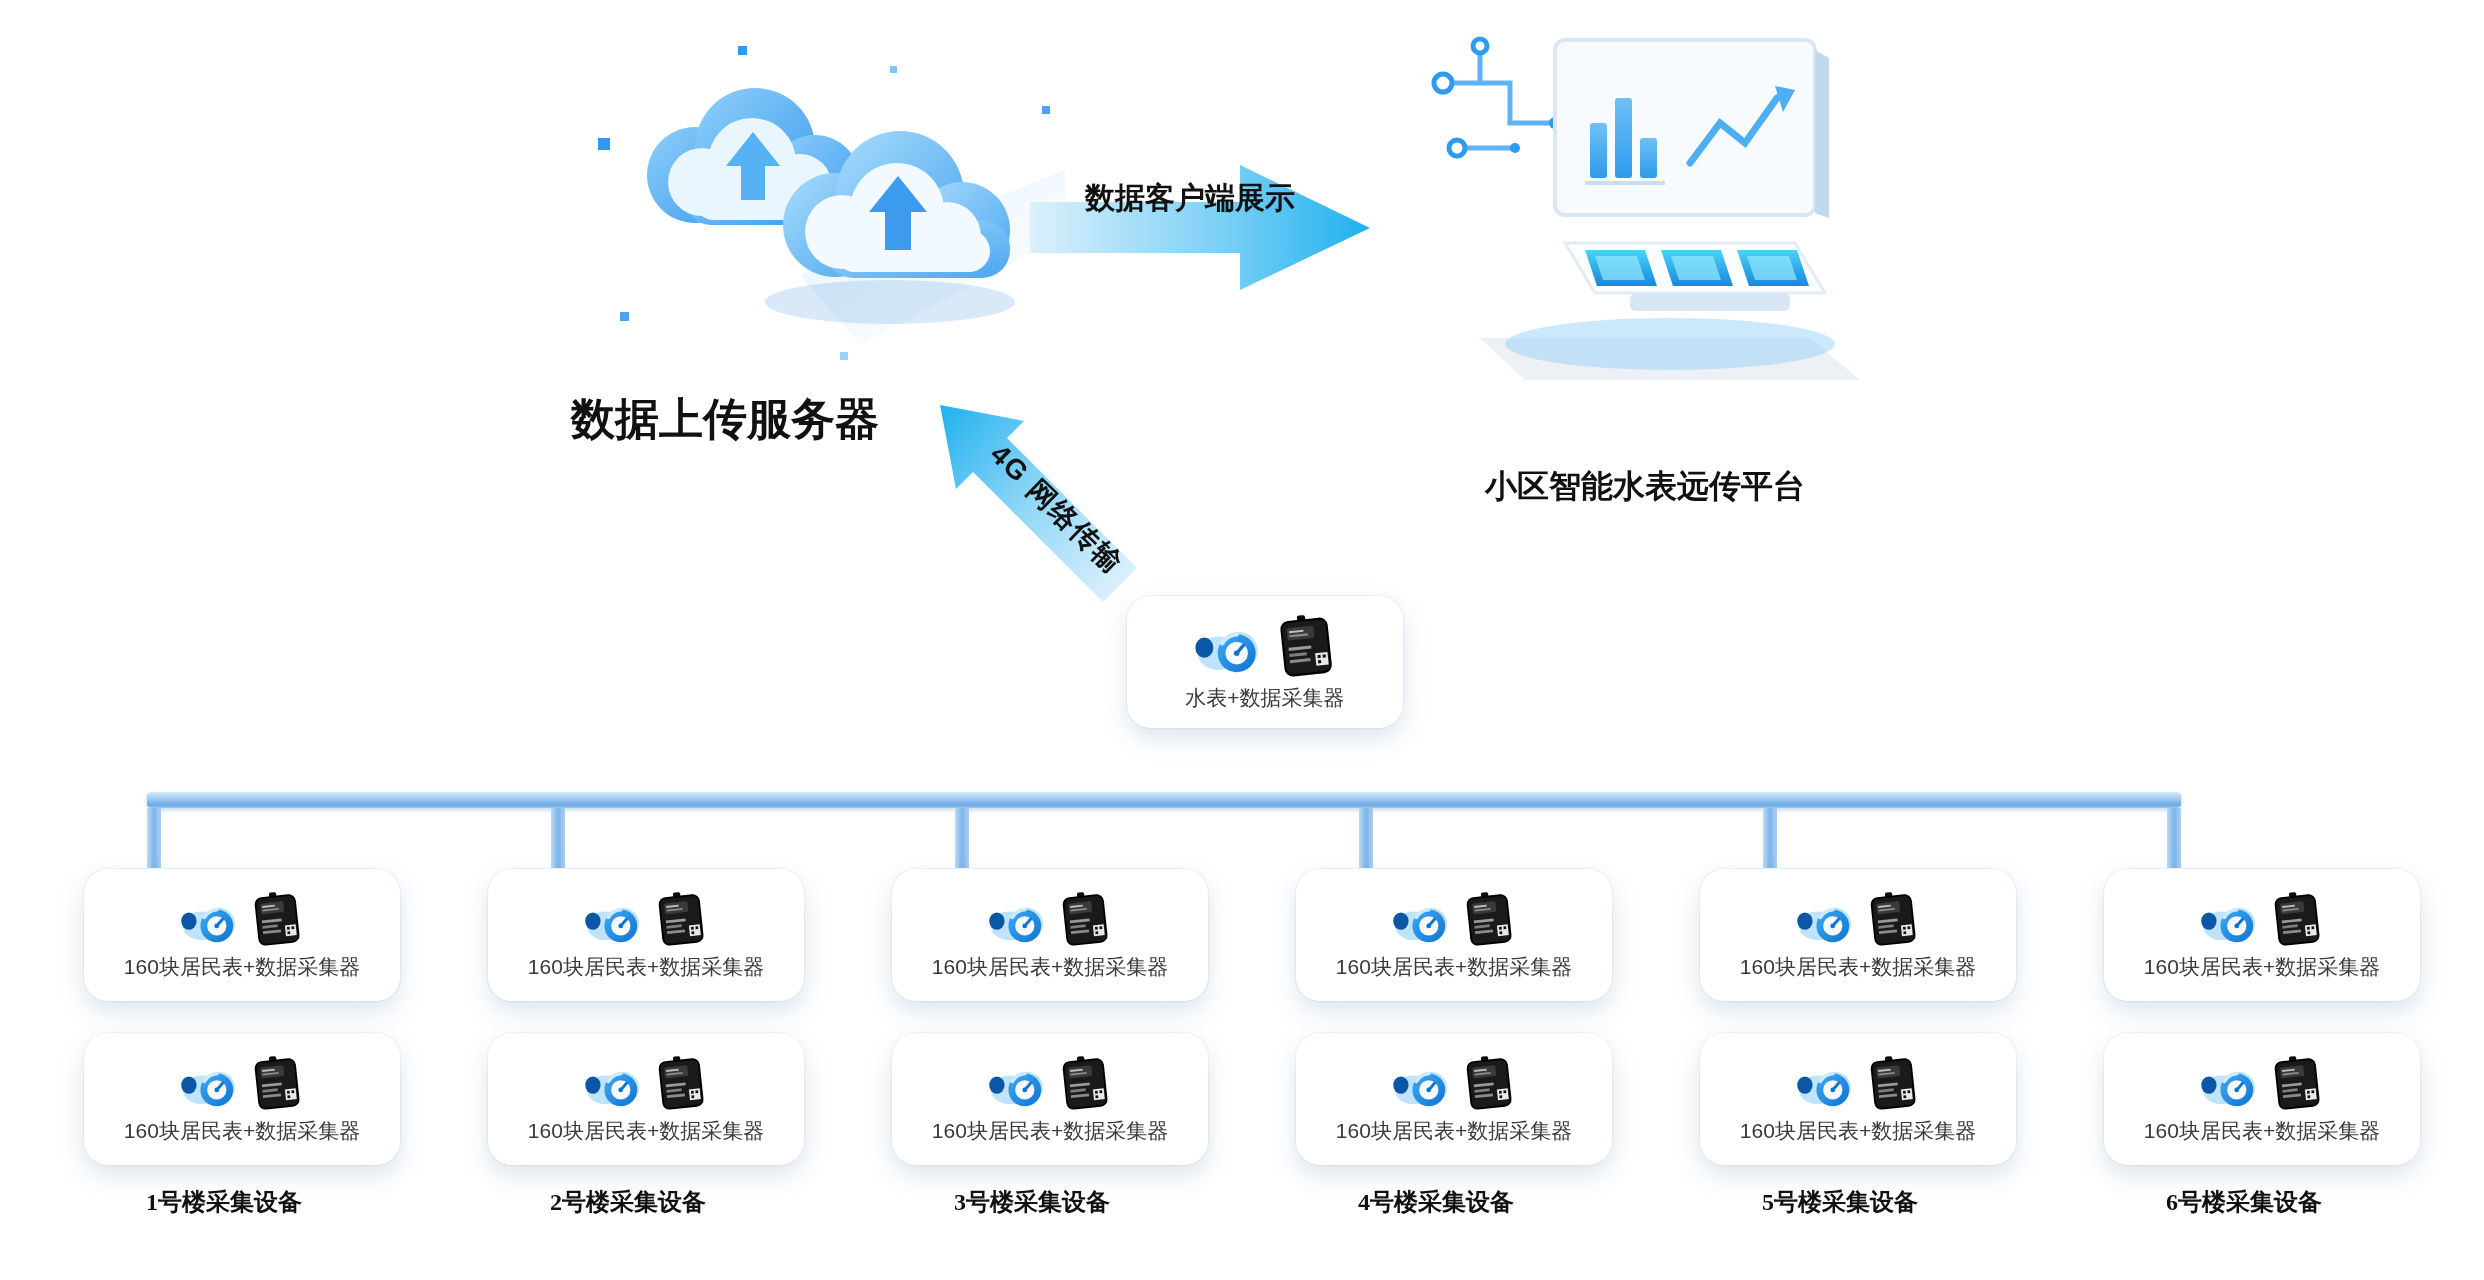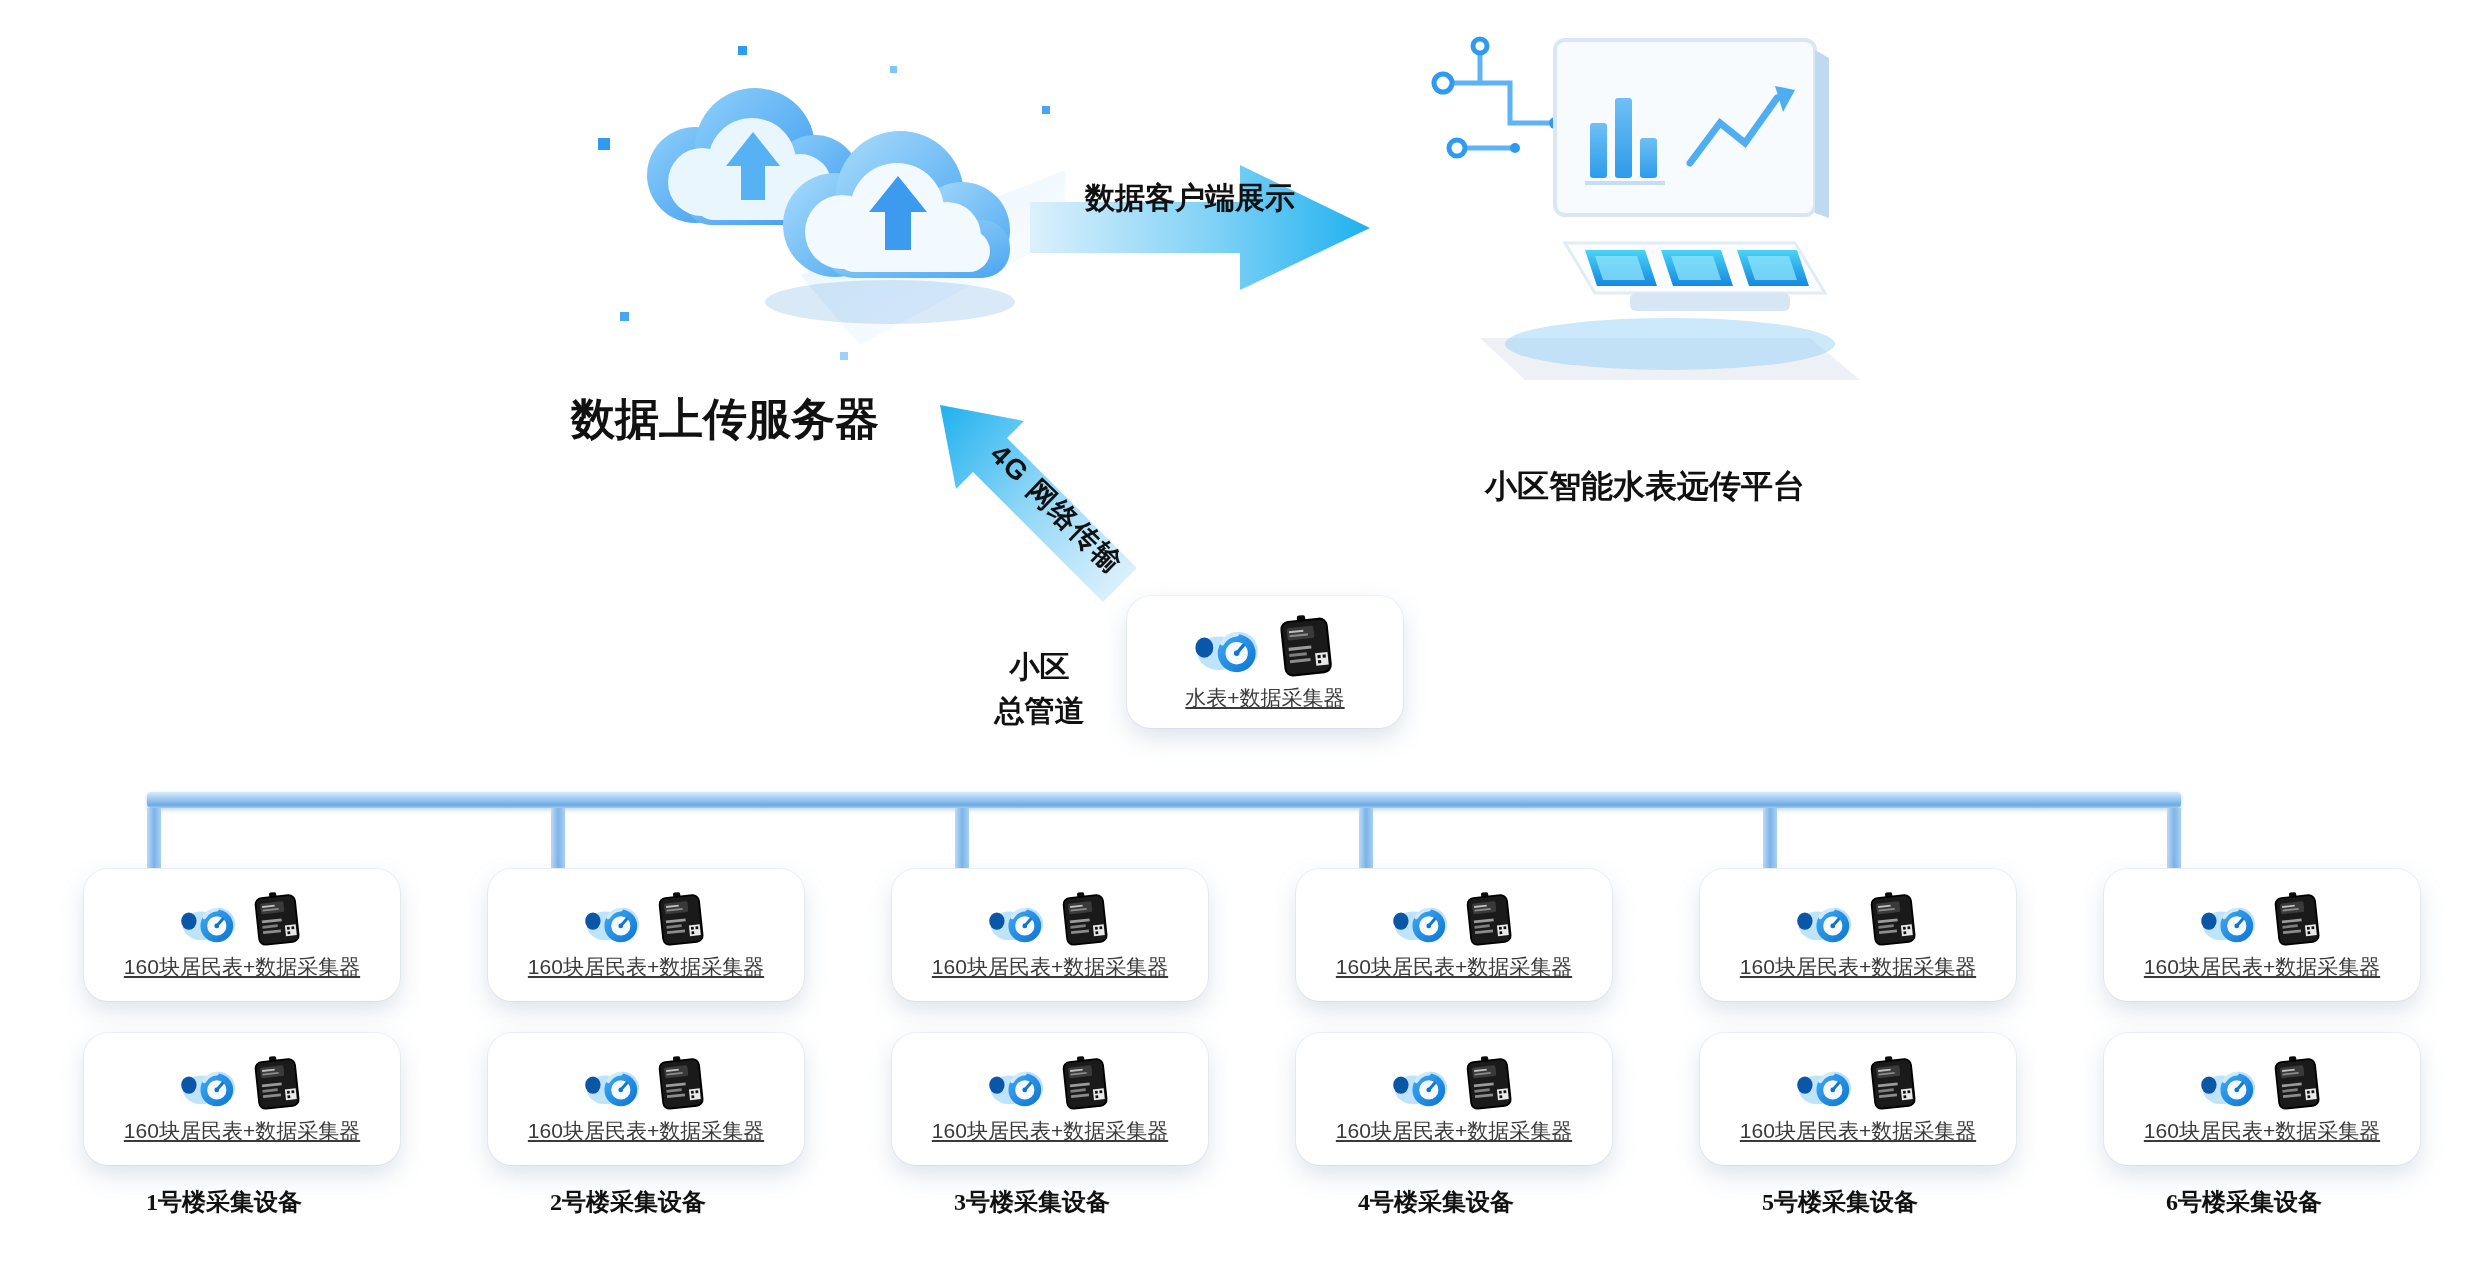--- a/index.html
+++ b/index.html
@@ -16,21 +16,21 @@
   .clouds-svg{left:590px;top:40px;width:480px;height:350px;}
   .right-arrow-svg{left:1030px;top:140px;width:350px;height:175px;}
   .monitor-svg{left:1405px;top:28px;width:480px;height:390px;}
   .diag-arrow-svg{left:920px;top:385px;width:245px;height:245px;}
 
   .soft-box{background:#fff;border-radius:24px;
     box-shadow:0 10px 24px rgba(100,130,170,.22), 0 0 0 1px #f0f4f8;
     display:flex;flex-direction:column;align-items:center;justify-content:center;gap:4px;}
   .main-box{left:1127px;top:596px;width:276px;height:132px;}
   .icon-row{display:flex;align-items:flex-end;gap:8px;}
-  .box-label{font-size:21px;color:#3a3a3a;white-space:nowrap;text-decoration:underline;}
+  .box-label{font-size:21px;color:#3a3a3a;white-space:nowrap;}
 
   .pipeline-bar{left:147px;top:792px;width:2034px;height:16px;border-radius:4px;
     background:linear-gradient(180deg,#d7ebfb 0%,#8fc0ef 55%,#6ea9e4 82%,#9ccbf2 100%);
     box-shadow:0 2px 4px rgba(90,140,190,.35);}
 
   .building-col{position:absolute;top:808px;width:280px;height:460px;}
   .connector{position:absolute;left:63px;top:0;width:14px;height:64px;
     background:linear-gradient(90deg,#bcdcf6,#7db4ea 50%,#a9d0f2);}
   .bbox{position:absolute;left:0;width:316px;height:132px;}
   .bbox1{top:61px;}
@@ -209,24 +209,20 @@
       <linearGradient id="gad" x1="217" y1="183" x2="20" y2="20" gradientUnits="userSpaceOnUse">
         <stop offset="0" stop-color="#DCF0FC"></stop>
           <stop offset=".5" stop-color="#8ED6F7"></stop>
           <stop offset="1" stop-color="#1FB1EF"></stop>
       </linearGradient>
     </defs>
     <polygon points="217,183 87,53 104,36 20,20 36,104 53,87 183,217" fill="url(#gad)"></polygon>
   </svg>
   <div class="abs title network-label">4G 网络传输</div>
 
-  <div class="abs title pipe-main-label">
-    <div>小区</div>
-    <div>总管道</div>
-  </div>
 
   <div class="abs soft-box main-box">
     <div class="icon-row">
       <svg class="meter-icon-lg">
           <use href="#icon-meter"></use>
         </svg>
       <svg class="device-icon-lg">
           <use href="#icon-device"></use>
         </svg>
     </div>

